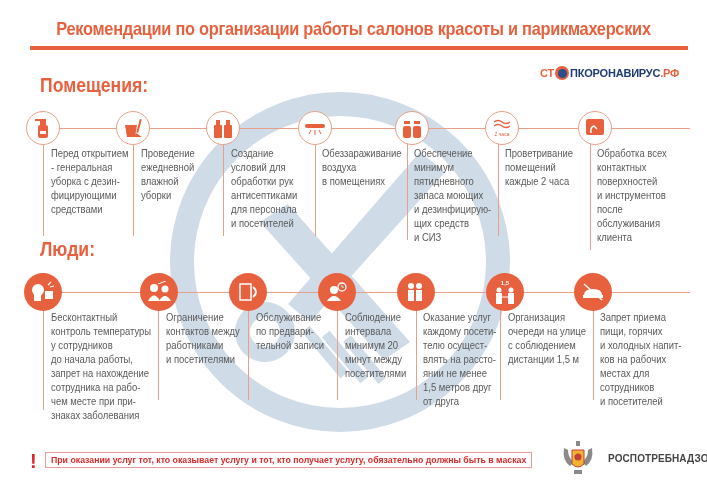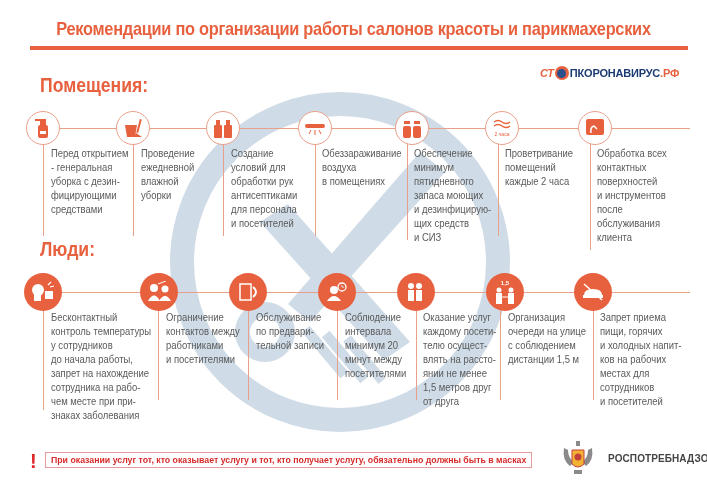--- a/index.html
+++ b/index.html
@@ -33,21 +33,21 @@
   .circle.filled { background: #e8613f; width: 38px; height: 38px; }
   .item-text {
     font-size: 10.5px; line-height: 14px; color: #5a5a5a;
     white-space: pre-line;
     transform: scaleX(0.9); transform-origin: left top;
   }
   .logo-stop {
     left: 540px; top: 66px; font-weight: bold; font-size: 11px; color: #1d3b73;
     display: flex; align-items: center; letter-spacing: -0.2px;
   }
-  .logo-stop .st { color: #e8613f; font-style: italic; }
+  .logo-stop .st { color: #e8613f; }
   .logo-stop .rf { color: #e8613f; }
   .logo-stop .ring {
     width: 14px; height: 14px; border-radius: 50%; background: #e8613f;
     display: inline-flex; align-items: center; justify-content: center; margin: 0 1px;
   }
   .logo-stop .ring span { width: 9px; height: 9px; border-radius: 50%; background: #2b4e8c; display:block; }
   .warn-mark { left: 30px; top: 450px; font-weight: bold; font-size: 20px; color: #e0262b; }
   .warn-box {
     left: 45px; top: 452px; width: 487px; height: 16px; border: 1px solid #e99a9a;
     box-sizing: border-box; font-size: 9.5px; font-weight: bold; color: #d62b2b;

